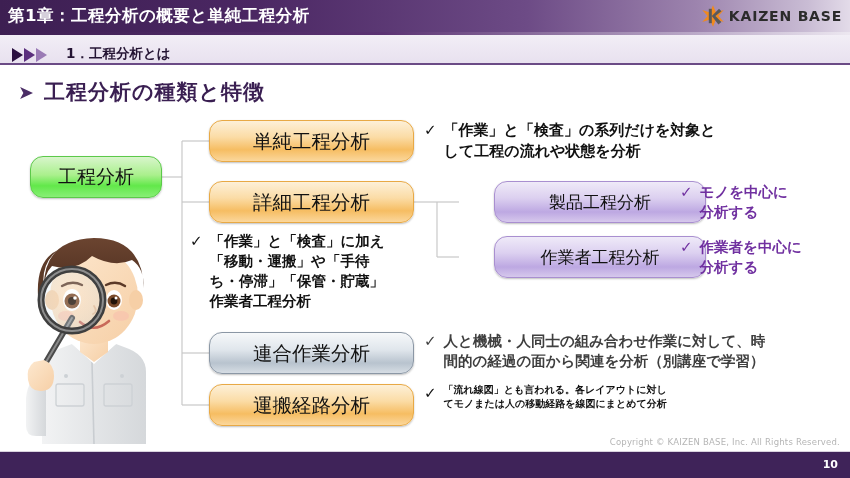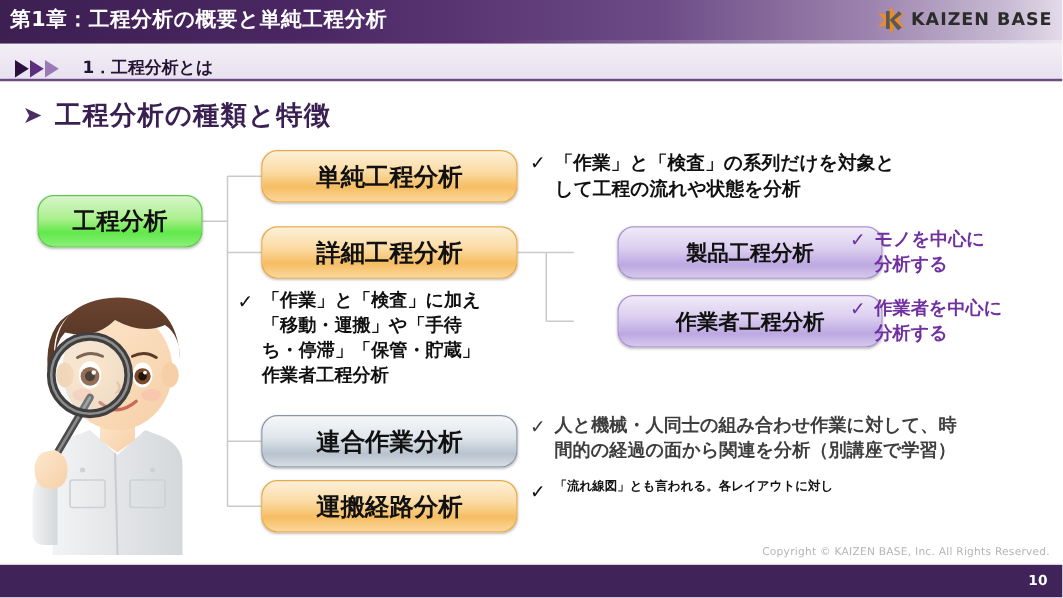--- a/index.html
+++ b/index.html
@@ -77,21 +77,21 @@
   }
 
   
   .lines { position: absolute; left: 0; top: 0; width: 850px; height: 478px; pointer-events: none; }
 
   
   .node {
     position: absolute;
     display: flex; align-items: center; justify-content: center;
     border-radius: 13px;
-    font-weight: bold;
+    font-weight: normal;
     color: #111111;
     white-space: nowrap;
     box-shadow: 0 1px 2px rgba(0,0,0,0.25);
   }
   .node-green {
     background: linear-gradient(to bottom, #d8f5cc 0%, #aaf08d 45%, #62e84a 72%, #88ef76 100%);
     border: 1px solid #5cc94a;
     font-size: 19px;
   }
   .node-orange {
@@ -268,20 +268,21 @@
     <span class="note-body" style="font-size:14.5px;">
       <span>人と機械・人同士の組み合わせ作業に対して、時</span><br>
       <span>間的の経過の面から関連を分析（別講座で学習）</span>
     </span>
   </div>
 
   <div class="note note-dark" style="left:424px; top:383px; width:424px;">
     <span class="check">✓</span>
     <span class="note-body" style="font-size:10px;">
       <span>「流れ線図」とも言われる。各レイアウトに対し</span><br>
+      <span>てモノまたは人の移動経路を線図にまとめて分析</span>
     </span>
   </div>
 
   <svg class="character" viewBox="0 0 175 232">
     <defs>
       <linearGradient id="skin" x1="0" y1="0" x2="1" y2="1">
         <stop offset="0%" stop-color="#fde8cf"></stop>
         <stop offset="100%" stop-color="#f6cfa6"></stop>
       </linearGradient>
       <linearGradient id="hairg" x1="0" y1="0" x2="0" y2="1">

